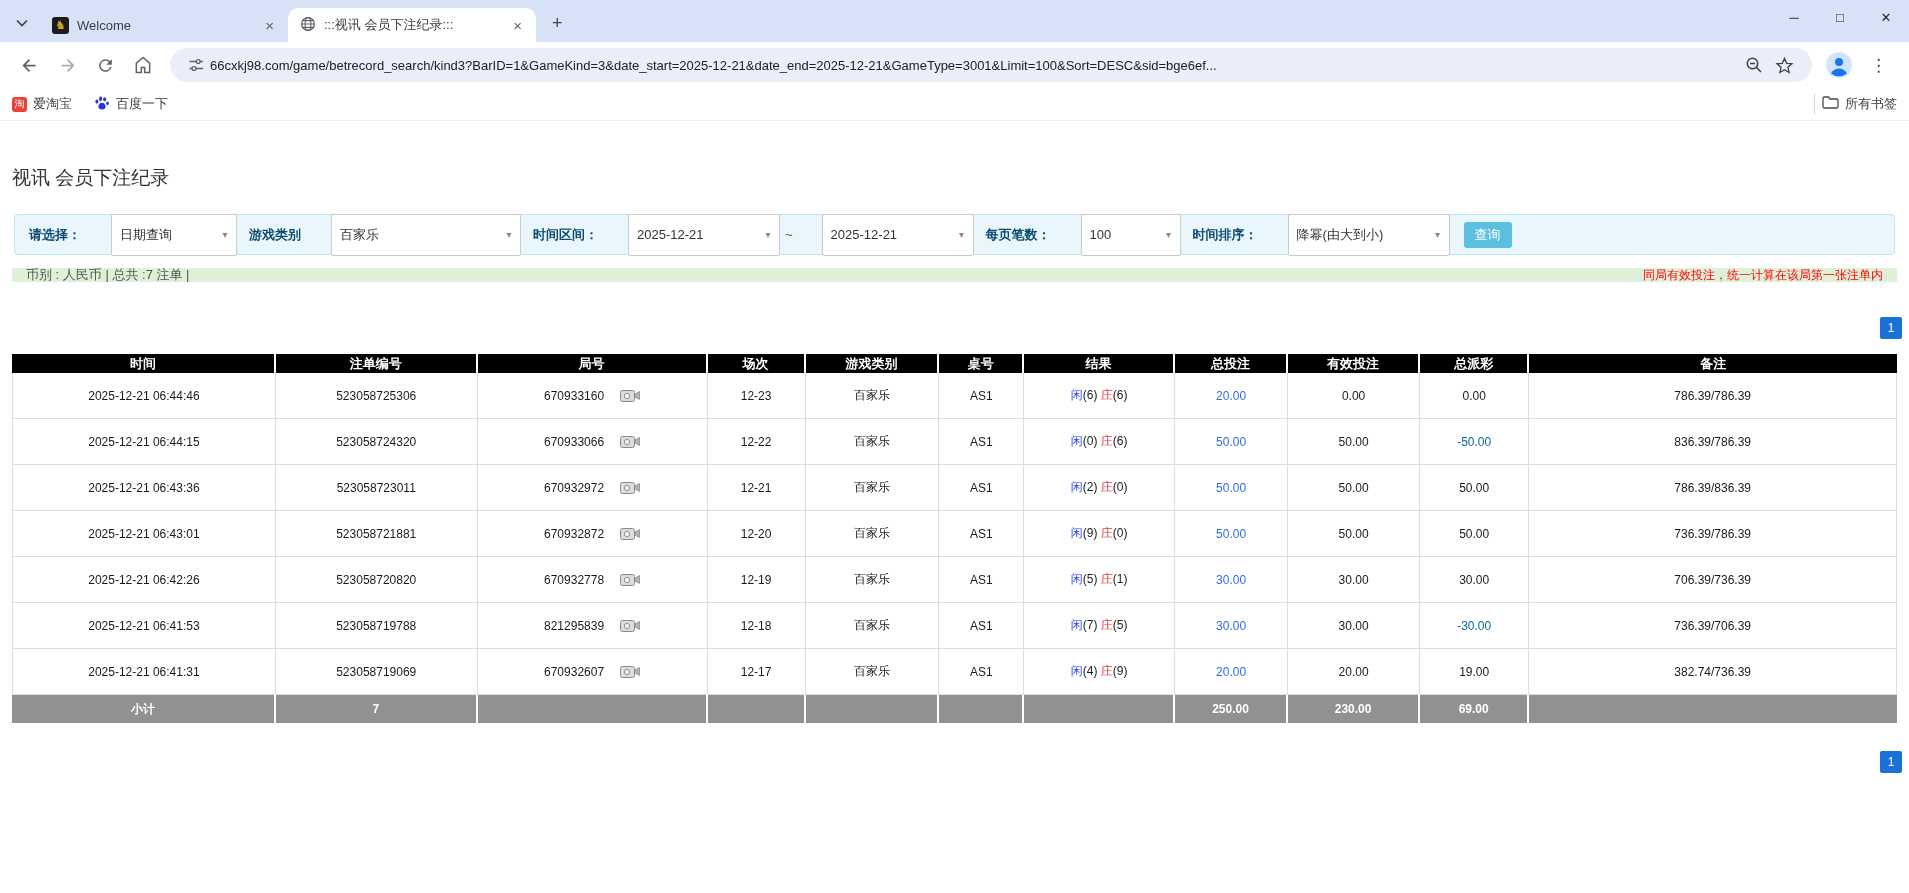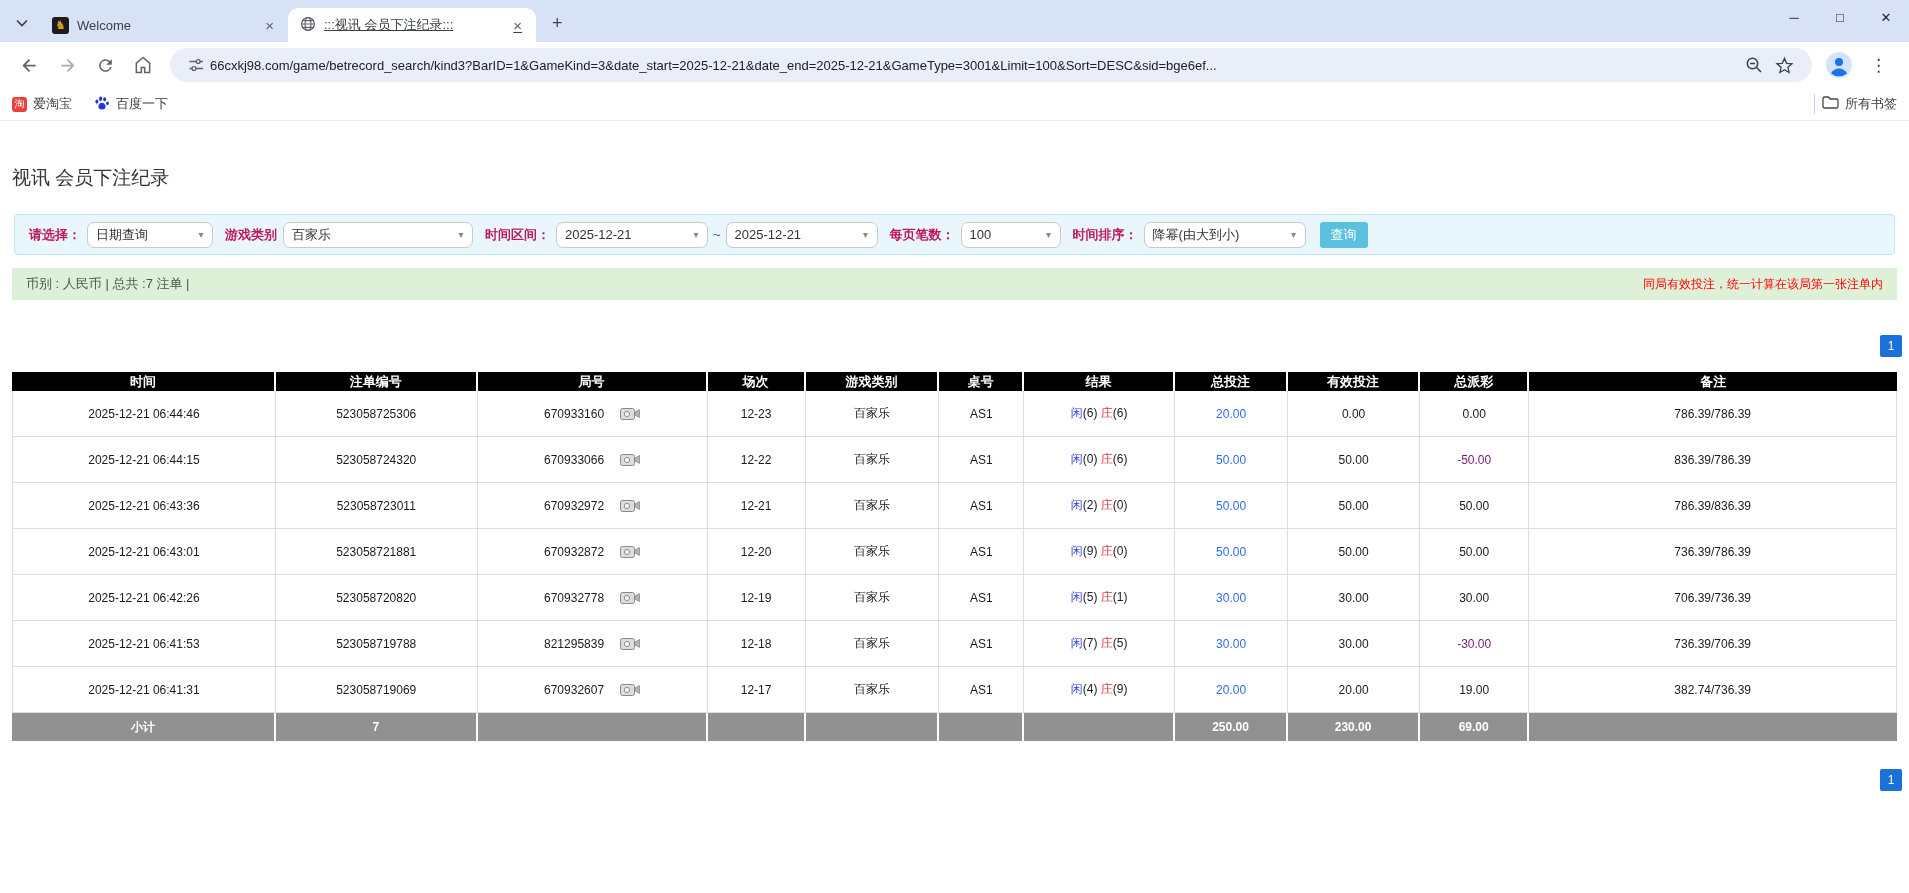--- a/index.html
+++ b/index.html
@@ -6,21 +6,21 @@
   html,body { width:1909px; height:893px; overflow:hidden; background:#fff;
     font-family:"Liberation Sans","DejaVu Sans",sans-serif; }
 
   
   .tabstrip { height:42px; background:#d8e2f7; display:flex; align-items:flex-end; position:relative; }
   .tab-search { width:28px; height:28px; margin:0 4px 6px 8px; border-radius:50%;
     display:flex; align-items:center; justify-content:center; cursor:pointer; }
   .tab { height:34px; display:flex; align-items:center; padding:0 10px 0 12px; width:248px;
     font-size:13px; color:#3c4043; cursor:pointer; }
   .tab .tab-title { flex:1; white-space:nowrap; overflow:hidden; margin-left:8px; }
-  .tab.active { background:#fff; border-radius:10px 10px 0 0;text-decoration:underline; }
+  .tab.active { background:#fff; border-radius:10px 10px 0 0; }
   .tab .close-x { font-size:15px; color:#5f6368; padding:0 4px; }
   .favicon-dark { width:17px; height:17px; background:#1b1b1b; border-radius:3px; color:#d9a427;
     font-size:12px; display:flex; align-items:center; justify-content:center; flex:none; }
   .newtab-btn { font-size:18px; color:#444; margin:0 0 8px 8px; padding:0 8px; }
   .win-controls { position:absolute; right:0; top:0; height:34px; display:flex; }
   .win-btn { width:46px; height:100%; display:flex; align-items:center; justify-content:center;
     font-size:13px; color:#1f1f1f; }
 
   .toolbar { height:46px; background:#fff; display:flex; align-items:center; padding:0 10px; }
   .nav-btn { width:34px; height:34px; display:flex; align-items:center; justify-content:center;
@@ -41,52 +41,52 @@
   .bm-right { margin-left:auto; display:flex; align-items:center; gap:1px; }
   .bm-sep { width:1px; height:20px; background:#c9d4ee; margin-right:6px; }
 
   
   .content { padding:0; }
   .page-title { margin:44px 0 0 12px; font-size:19px; color:#333; }
 
   .filter-panel { margin:23px 14px 0 14px; height:41px; background:#e9f7fd;
     border:1px solid #c2e4f2; border-radius:4px; display:flex; align-items:center;
     padding:0 14px; font-size:13px; }
-  .f-label { color:#be185d; font-weight:bold; margin:0 6px 0 12px; white-space:nowrap; }
+  .f-label { color:#0c4a6e; font-weight:bold; margin:0 6px 0 12px; white-space:nowrap; }
   .f-label:first-child { margin-left:0; }
-  .sel { background:#fff; border:1px solid #c9c9c9; border-radius:7px; height:26px;
+  .sel { background:#fff; border:1px solid #c9c9c9; border-radius:2px; height:42px;
     display:flex; align-items:center; justify-content:space-between; padding-left:8px;
-    color:#333; cursor:pointer; flex:none; }
+    color:#333; cursor:pointer; flex:none;margin-left:24px; }
   .sel .sel-arrow { width:22px; text-align:center; color:#8a8a8a; font-size:10px; }
   .tilde { margin:0 5px; color:#555; }
   .search-btn { margin-left:14px; background:#5bc0de; color:#fff; border:none; border-radius:3px;
     height:26px; padding:0 11px; font-size:13px; cursor:pointer; }
 
-  .info-bar { margin:13px 12px 0 12px; height:32px; background:#dff0d8; display:flex;
+  .info-bar { margin:13px 12px 0 12px; height:14px; background:#dff0d8; display:flex;
     align-items:center; justify-content:space-between; padding:0 14px; font-size:13px; }
   .info-left { color:#4a5a4a; }
   .info-right { color:#ff0000; font-size:12px; }
 
   .pager-row { margin:35px 7px 0 0; display:flex; justify-content:flex-end; }
   .pager-row.bottom { margin-top:26px; }
   .page-btn { min-width:22px; height:22px; background:#1a72d8; color:#fff; font-size:12px;
     display:flex; align-items:center; justify-content:center; border-radius:2px; cursor:pointer; }
 
   table.bet-table { width:1885px; margin:15px 12px 0 12px; border-collapse:separate; border-spacing:0;
     table-layout:fixed; }
   .bet-table th { background:#000; color:#fff; font-size:13px; font-weight:bold; height:19px;
     border-right:2px solid #fff; text-align:center; }
   .bet-table th:last-child { border-right:none; }
   .bet-table td { height:46px; font-size:12px; color:#1a1a1a; text-align:center;
     border-right:1px solid #ddd; border-bottom:1px solid #ddd; background:#fff; }
   .bet-table tr.data-row td:first-child { border-left:1px solid #ddd; }
   .res-player { color:#2b3fdd; }
   .res-banker { color:#e23030; }
   .amt-link { color:#2e6ce6; cursor:pointer; }
-  .amt-neg { color:#701a75; }
+  .amt-neg { color:#0369a1; }
   .round-wrap { display:inline-flex; align-items:center; gap:16px; }
   .cam-btn { display:inline-flex; cursor:pointer; }
   tr.sum-row td { background:#919191; color:#fff; font-weight:bold; height:30px;
     border-right:2px solid #fff; border-bottom:2px solid #fff; border-left:none; }
   tr.sum-row td:last-child { border-right:none; }
 </style>
 </head>
 <body>
 
 <div class="tabstrip">

